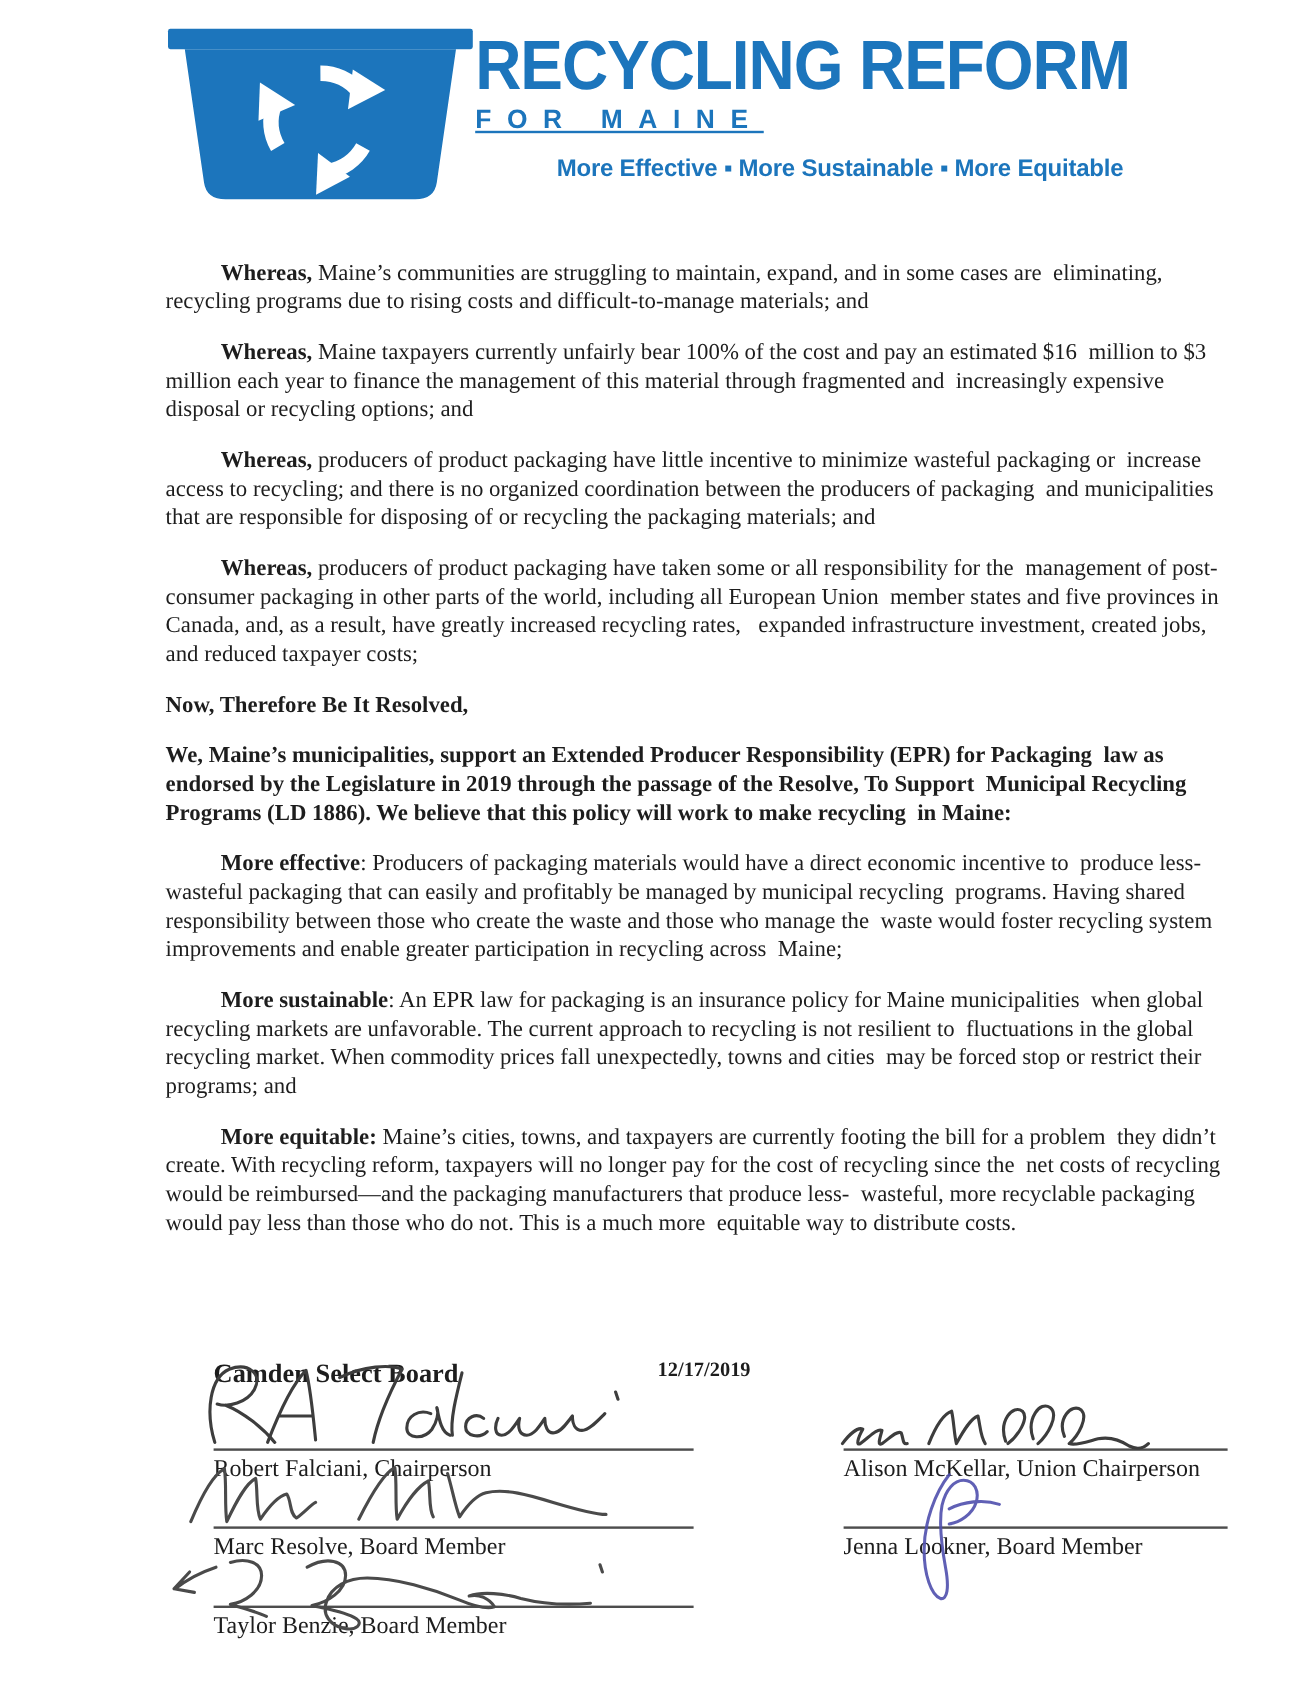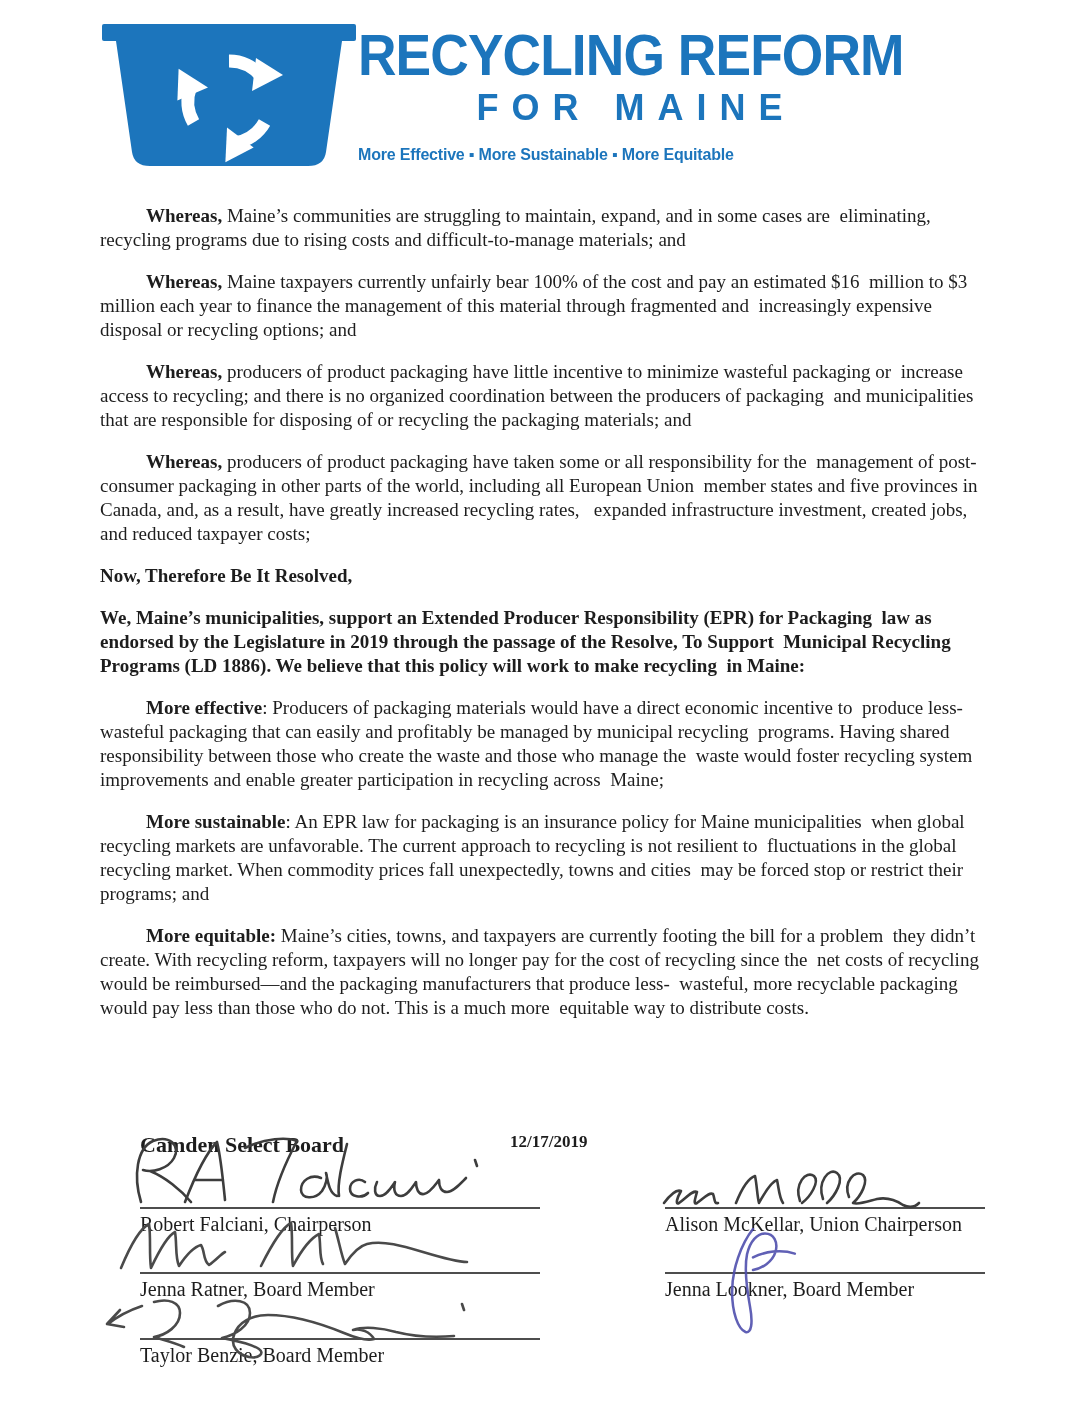--- a/index.html
+++ b/index.html
@@ -1,27 +1,27 @@
 <!DOCTYPE html>
 <html><head>
 <meta charset="utf-8">
 <style>
   html,body { margin:0; padding:0; background:#ffffff; }
   .page {
     position:relative; width:1008px; height:1408px; background:#ffffff;
-    font-family:"Liberation Serif", serif; color:#1d1d1d; overflow:hidden;
+    font-family:"Liberation Serif", serif; color:#1d1d1d; overflow:hidden;margin-left:38px;
   }
   
   .logo-bin { position:absolute; left:100px; top:12px; width:258px; height:164px; }
   .logo-text { position:absolute; left:358px; top:26px; width:608px; color:#1c75bc; font-family:"Liberation Sans", sans-serif; }
   .logo-title { font-weight:bold; font-size:58px; letter-spacing:-1px; line-height:1.0; white-space:nowrap; transform:scaleX(.92); transform-origin:left; }
-  .logo-sub   { font-weight:bold; font-size:36px; letter-spacing:13px; text-align:center; width:556px; margin-top:3px; }
-  .logo-tag   { font-weight:bold; font-size:16px; letter-spacing:-0.2px; margin-top:17px; white-space:nowrap; }
+  .logo-sub   { font-weight:bold; font-size:22px; letter-spacing:13px; width:556px; margin-top:3px;text-decoration:underline; }
+  .logo-tag   { font-weight:bold; font-size:20px; letter-spacing:-0.2px; margin-top:17px; white-space:nowrap;text-align:center; }
   
-  .content { position:absolute; left:100px; top:204px; width:886px; font-size:19px; line-height:24px; }
+  .content { position:absolute; left:100px; top:216px; width:886px; font-size:19px; line-height:24px; }
   .para { margin:0 0 18px 0; text-indent:46px; white-space:pre-wrap; }
   .para.noindent { text-indent:0; }
   .lead { font-weight:bold; }
   .bold-block { font-weight:bold; }
   
   .sig-head-name { position:absolute; left:140px; top:1132px; font-size:22px; font-weight:bold; white-space:nowrap; }
   .sig-head-date { position:absolute; left:510px; top:1132px; font-size:17px; font-weight:bold; white-space:nowrap; }
   .sig-entry { position:absolute; height:96px; }
   .sig-line  { position:absolute; left:0; right:0; top:62px; border-top:2px solid #4d4d4d; }
   .sig-label { position:absolute; left:0; top:68px; font-size:20px; white-space:nowrap; }
@@ -84,21 +84,21 @@
     <div class="sig-line"></div>
     <div class="sig-label">Robert Falciani, Chairperson</div>
   </div>
 
   <div class="sig-entry" style="left:140px; top:1210px; width:400px;">
     <svg class="sig-svg" style="left:-25px; top:8px; width:380px; height:58px;" viewBox="0 0 380 58">
       <path class="ink2" d="M6 50 C16 26 26 10 34 6 C36 19 34 36 36 50 C44 33 52 18 60 14 C62 25 60 39 64 48 C70 39 78 29 86 27 C90 33 88 43 94 47 C100 43 106 36 110 34"></path>
       <path class="ink2" d="M146 48 C158 24 168 9 176 5 C178 18 176 36 178 48 C186 33 196 20 204 16 C206 26 204 39 208 46 M220 10 C224 23 226 36 230 46 C236 37 244 28 252 26 C268 22 288 28 308 34 C328 40 344 44 352 44"></path>
     </svg>
     <div class="sig-line"></div>
-    <div class="sig-label">Jenna Ratner, Board Member</div>
+    <div class="sig-label">Marc Resolve, Board Member</div>
   </div>
 
   <div class="sig-entry" style="left:140px; top:1276px; width:400px;">
     <svg class="sig-svg" style="left:-38px; top:14px; width:420px; height:62px;" viewBox="0 0 420 62">
       <path class="ink2" d="M6 34 C16 26 28 20 40 16 M18 20 L5 34 L22 37"></path>
       <path class="ink2" d="M52 12 C66 8 78 12 78 23 C78 36 64 45 52 47 C62 50 74 53 82 57"></path>
       <path class="ink2" d="M116 16 C132 7 148 10 148 23 C148 36 133 45 120 48 C133 51 148 53 157 59 C163 63 157 69 147 67 C136 65 128 56 132 45 C136 32 150 25 166 25 C190 25 220 34 242 43 C254 48 266 51 272 49 C268 42 259 38 251 40 C262 36 280 38 294 42 C310 46 330 48 352 46 M360 14 L362 20"></path>
     </svg>
     <div class="sig-line"></div>
     <div class="sig-label">Taylor Benzie, Board Member</div>

